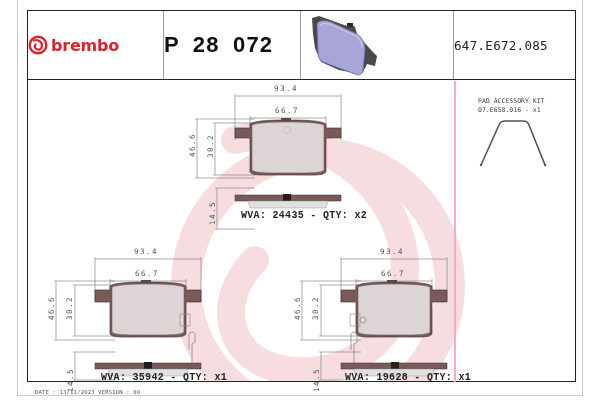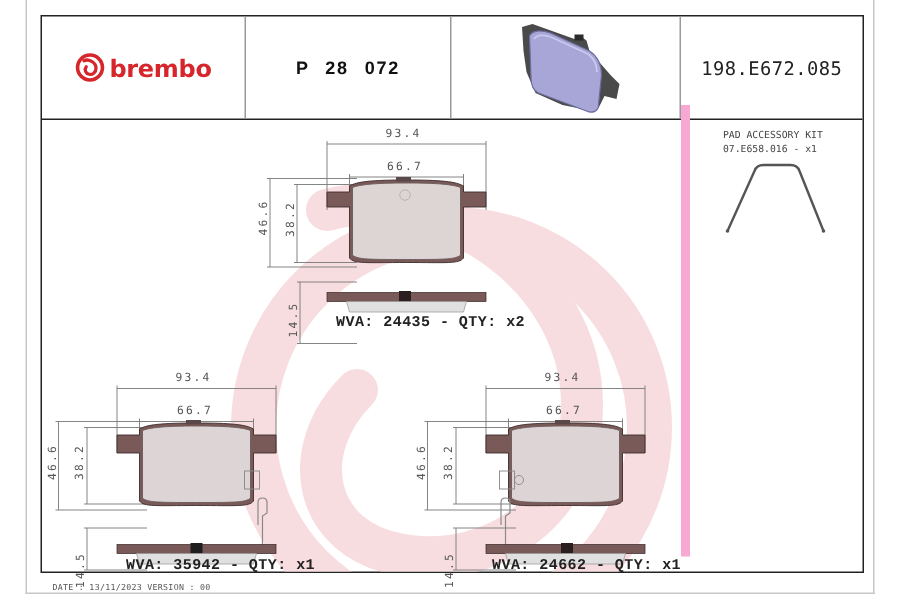--- a/index.html
+++ b/index.html
@@ -1,30 +1,30 @@
 <!DOCTYPE html>
 <html><head>
 <meta charset="utf-8">
 <style>
   html, body { margin: 0; padding: 0; background: #ffffff; }
   body { width: 600px; height: 400px; position: relative; overflow: hidden; font-family: "DejaVu Sans Mono", monospace; }
   .outer { position: absolute; left: 17px; top: -2px; width: 566px; height: 398px; border: 1px solid #c8c8c8; border-top: none; box-sizing: border-box; }
   .sheet { position: absolute; left: 27px; top: 10px; width: 549px; height: 372px; border: 1.5px solid #222; box-sizing: border-box; }
   .hdr { position: absolute; left: 0; top: 0; width: 100%; height: 69px; border-bottom: 1.5px solid #222; box-sizing: border-box; }
-  .cell { position: absolute; top: 0; height: 100%; border-right: 1px solid #9a9a9a; box-sizing: border-box; display: flex; align-items: center; justify-content: center; }
+  .cell { position: absolute; top: 0; height: 100%; border-right: 1px solid #9a9a9a; box-sizing: border-box; display: flex; align-items: center; }
   .c1 { left: 0; width: 136px; }
   .c2 { left: 136px; width: 137px; }
   .c3 { left: 273px; width: 153px; }
   .c4 { left: 426px; width: 121px; border-right: none; }
   .logo { display: flex; align-items: center; gap: 3px; color: #d7262b; font-family: "DejaVu Sans", sans-serif; font-weight: bold; font-size: 16px; letter-spacing: -0.2px; }
-  .pnum { font-family: "Liberation Sans", sans-serif; font-weight: bold; font-size: 12px; letter-spacing: 1.2px; color: #111; word-spacing: 6px; }
+  .pnum { font-family: "Liberation Sans", sans-serif; font-weight: bold; font-size: 22px; letter-spacing: 1.2px; color: #111; word-spacing: 6px; }
   .ref { font-family: "DejaVu Sans Mono", monospace; font-size: 12.5px; color: #222; letter-spacing: 0.3px; }
-  .kitcol { position: absolute; left: 426px; top: 59px; width: 121px; height: 301px; border-left: 6px solid #f9a8d4; box-sizing: border-box; }
+  .kitcol { position: absolute; left: 426px; top: 70px; width: 121px; height: 301px; border-left: 2px solid #f9a8d4; box-sizing: border-box; }
   .kit-title { position: absolute; left: 22px; top: 16px; font-size: 6.5px; color: #444; line-height: 9px; white-space: pre; }
-  .draw { position: absolute; left: 0; top: 69px; width: 426px; height: 301px; }
+  .draw { position: absolute; left: 17px; top: 69px; width: 426px; height: 301px; }
   .wm { position: absolute; left: 0; top: 0; }
   .dim { position: absolute; font-size: 7.5px; color: #555; letter-spacing: 1.5px; }
   .vdim { position: absolute; font-size: 7.5px; color: #555; letter-spacing: 1.5px; transform: rotate(-90deg); transform-origin: left top; white-space: nowrap; }
   .wva { position: absolute; font-family: "Liberation Mono", monospace; font-weight: bold; font-size: 10px; color: #222; letter-spacing: 0.3px; white-space: pre; }
   .footer { position: absolute; left: 35px; top: 389px; font-size: 5.5px; color: #555; letter-spacing: 0.2px; white-space: pre; }
   svg { display: block; }
 </style>
 </head>
 <body>
 
@@ -47,21 +47,21 @@
     </div>
     <div class="cell c3">
       <svg width="80" height="62" viewBox="0 0 80 62">
         <path d="M11 4 L18 2 L46 12 L50 10 L54 13 L56 20 L70 36 L76 42 L74 52 L66 50 L62 58 L58 60 L38 56 L20 48 L14 34 L12 20 Z" fill="#4a4a4a"></path>
         <path d="M16 10 C 18 6, 24 6, 30 8 L 56 20 C 62 24, 64 30, 64 36 L 62 56 C 62 60, 58 62, 54 60 L 22 48 C 18 46, 17 42, 17 38 Z" fill="#a7a6d6" stroke="#6d6ca0" stroke-width="0.8"></path>
         <path d="M19 12 C 21 9, 26 9, 31 11 L 55 22 C 59 25, 61 29, 61 34" fill="none" stroke="#c9c8ee" stroke-width="1.2"></path>
         <rect x="46" y="9" width="6" height="4" fill="#2b2b2b"></rect>
       </svg>
     </div>
     <div class="cell c4">
-      <span class="ref">198.E672.085</span>
+      <span class="ref">647.E672.085</span>
     </div>
   </div>
 
   <div class="draw">
 
     <svg class="wm" width="426" height="301" viewBox="0 0 426 301">
       <circle cx="273" cy="205" r="132" fill="none" stroke="#f8dde0" stroke-width="30"></circle>
       <path d="M190 60 C 260 40, 360 100, 360 190 C 360 260, 300 300, 240 290 C 180 280, 170 220, 210 180" fill="none" stroke="#f8dde0" stroke-width="28" stroke-linecap="round"></path>
     </svg>
 
@@ -162,21 +162,21 @@
       <path d="M306 270 L306 255 C 306 251, 312 251, 312 255 L312 262 L309 264 L309 288" fill="none" stroke="#888" stroke-width="0.8"></path>
       <rect x="296" y="283" width="106" height="6" fill="#7a5a58" stroke="#3c2d2c" stroke-width="0.5"></rect>
       <rect x="346" y="282" width="8" height="8" fill="#2b1e1e"></rect>
       <path d="M309 289 L389 289 L387 296 L311 296 Z" fill="#e0e0e0" stroke="#999" stroke-width="0.5"></path>
     </svg>
     <span class="dim" style="left:335px;top:167px">93.4</span>
     <span class="dim" style="left:336px;top:189px">66.7</span>
     <span class="vdim" style="left:248px;top:240px">46.6</span>
     <span class="vdim" style="left:266px;top:240px">38.2</span>
     <span class="vdim" style="left:267px;top:312px">14.5</span>
-    <span class="wva" style="left:300px;top:292px">WVA: 24662 - QTY: x1</span>
+    <span class="wva" style="left:300px;top:292px">WVA: 19628 - QTY: x1</span>
   </div>
 
   <div class="kitcol">
     <div class="kit-title"><span>PAD ACCESSORY KIT</span>
 <span>07.E658.016 - x1</span></div>
     <svg style="position:absolute;left:22px;top:38px" width="70" height="50" viewBox="0 0 70 50">
       <path d="M3 46 L21 6 C 22 3, 24 2, 27 2 L45 2 C 48 2, 50 3, 51 6 L67 46" fill="none" stroke="#555" stroke-width="1.6" stroke-linejoin="round"></path>
       <circle cx="3" cy="46" r="1.2" fill="#555"></circle>
         <circle cx="67" cy="46" r="1.2" fill="#555"></circle>
     </svg>

